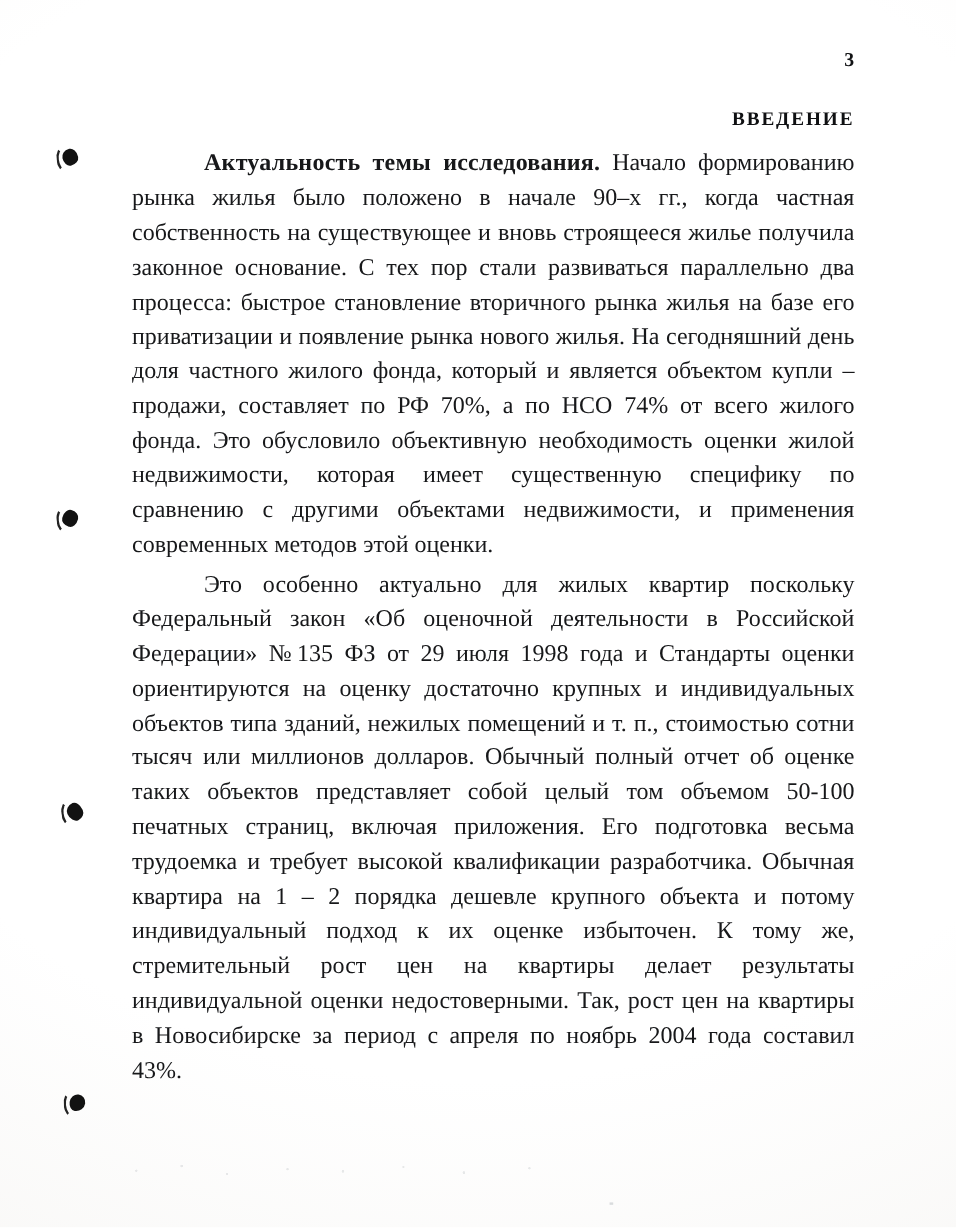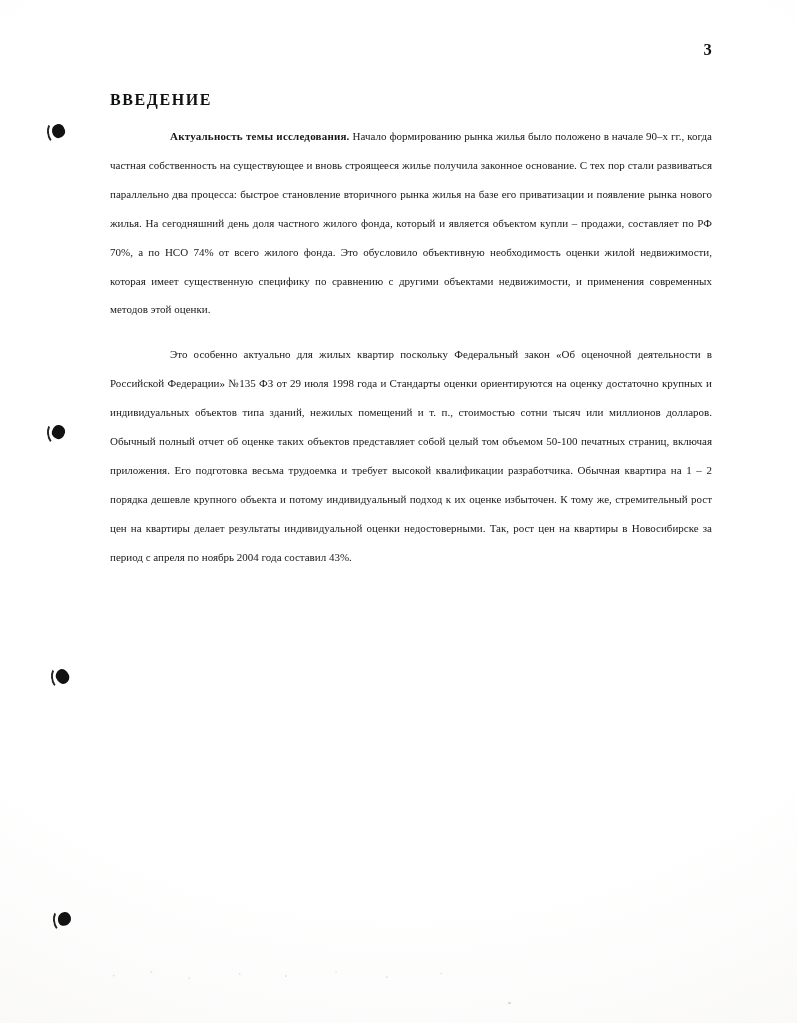--- a/index.html
+++ b/index.html
@@ -38,47 +38,47 @@
     font-weight: bold;
     letter-spacing: 0.3px;
     color: #111214;
   }
 
   .doc-title {
     position: absolute;
     top: 80px;
     left: 110px;
     width: 602px;
-    text-align: left;
+    text-align: right;
     font-size: 16px;
     font-weight: bold;
     letter-spacing: 1.6px;
     color: #0f1012;
   }
 
   .body-text {
     position: absolute;
     top: 122px;
     left: 110px;
     width: 602px;
   }
 
   .para {
     margin: 0;
     text-align: justify;
     text-justify: inter-word;
     text-indent: 60px;
-    font-size: 11px;
+    font-size: 20px;
     line-height: 28.9px;
     color: #17181a;
     hyphens: none;
   }
 
   .para + .para {
-    margin-top: 16px;
+    margin-top: 4px;
   }
 
   .para .lead {
     font-weight: bold;
     letter-spacing: 0.2px;
   }
 
   
   .binding-mark {
     position: absolute;

